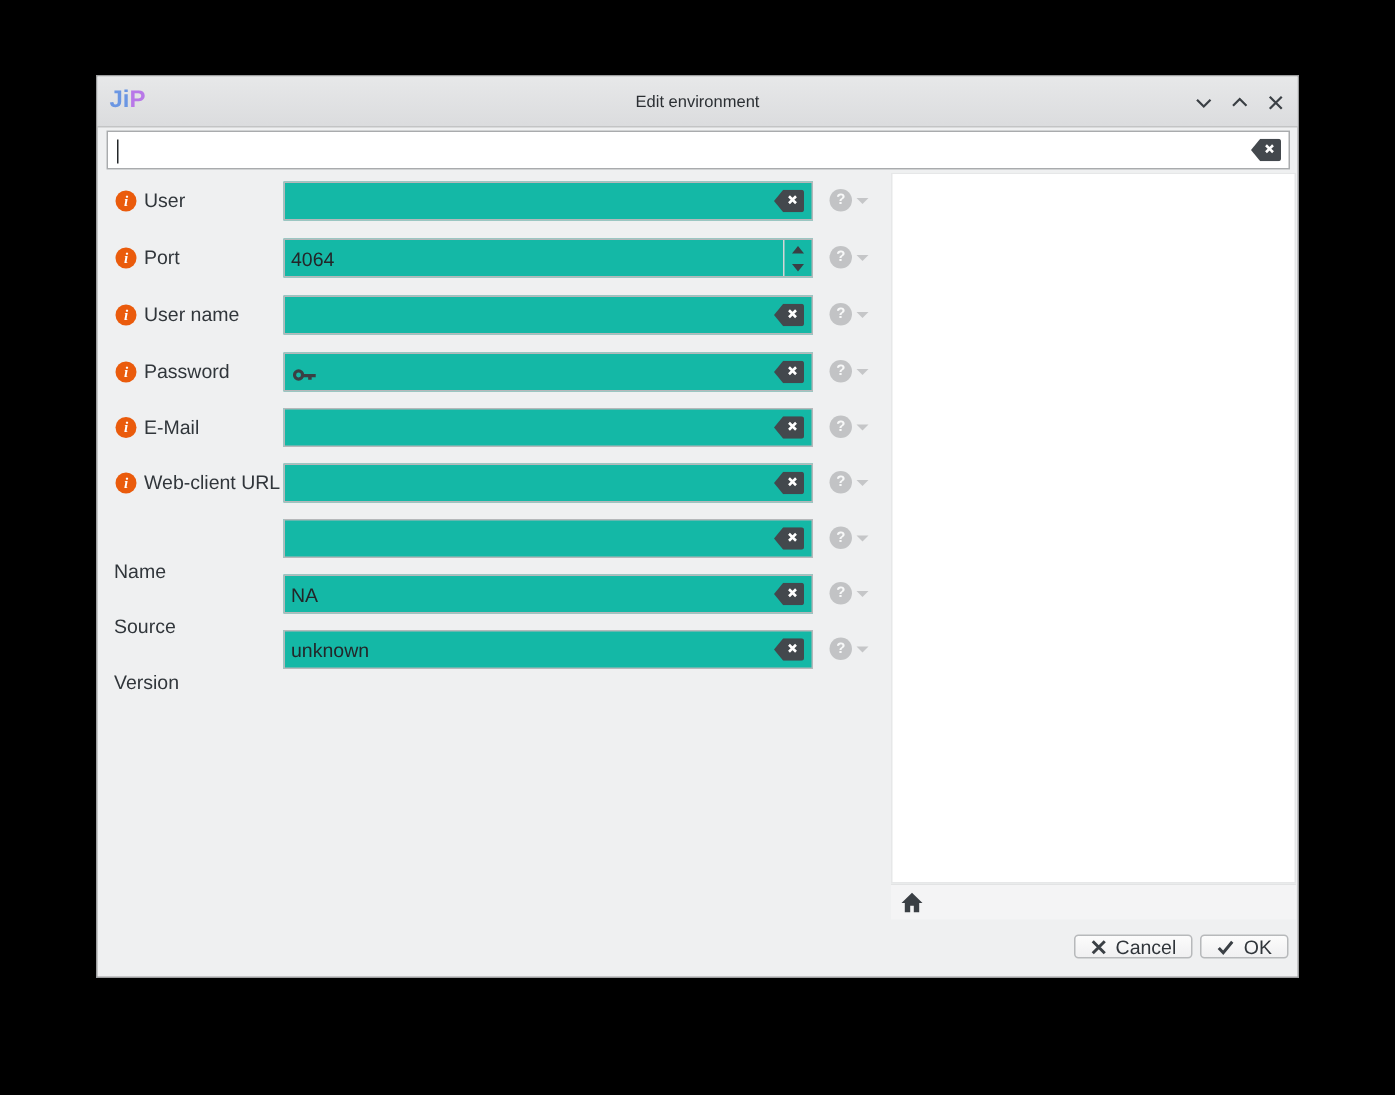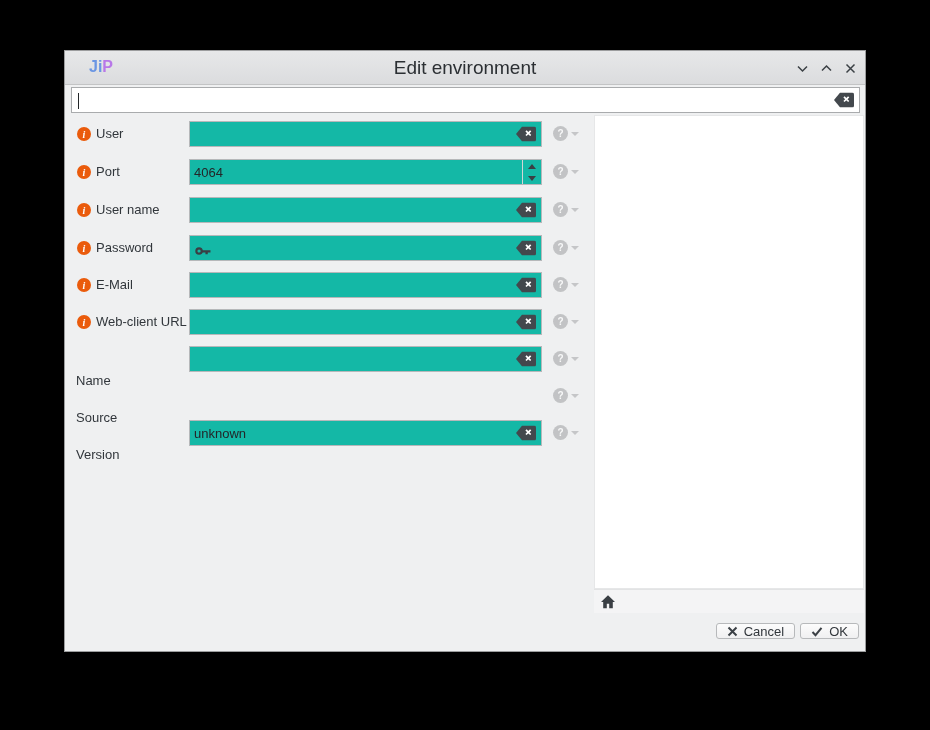--- a/index.html
+++ b/index.html
@@ -8,25 +8,25 @@
 
   .window { position:absolute; left:64px; top:50px; width:802px; height:602px;
             background:#eff0f1; border:1px solid #9c9d9e; }
 
   
   .titlebar { position:absolute; left:0; top:0; width:100%; height:34px;
               background:linear-gradient(#e7e8e9,#dbdcde);
               border-bottom:1px solid #c3c4c5; }
   .logo { position:absolute; left:8px; top:6px; font-size:16px; font-weight:bold;
           letter-spacing:0px; line-height:20px; }
-  .logo .p1 { color:#6b96e3;margin-left:16px; }
+  .logo .p1 { color:#6b96e3; }
   .logo .p2 { color:#b878e8; }
   .win-title { position:absolute; left:0; right:0; top:0; height:34px;
                display:flex; align-items:center; justify-content:center;
-               font-size:19px; font-weight:500; color:#2b2f33; }
+               font-size:11px; font-weight:500; color:#2b2f33; }
   .win-controls { position:absolute; right:8px; top:0; height:34px;
                   display:flex; align-items:center; gap:10px; }
   .win-btn { width:14px; height:14px; display:flex; align-items:center; justify-content:center; cursor:pointer; }
 
   
   .filter { position:absolute; left:6px; top:36px; width:789px; height:26px;
             background:#fff; border:1px solid #a9abad; }
   .filter input { position:absolute; left:4px; top:1px; width:calc(100% - 34px); height:22px;
                   border:none; outline:none; font-size:13px; color:#232629; background:transparent; }
   .caret { position:absolute; left:6px; top:5px; width:1px; height:16px; background:#232629; }
@@ -250,20 +250,29 @@
       </div>
     </div>
     <div class="help">
       <span class="help-circle">?</span>
       <span class="help-arrow"></span>
     </div>
   </div>
 
   <div class="row no-info" style="top:332px">
     <span class="row-label">Source</span>
+    <div class="row-input">
+      <input value="NA" style="">
+      <div class="clear-btn">
+        <svg viewBox="0 0 24 18">
+            <path d="M7.4 0h14.4A2.2 2.2 0 0 1 24 2.2v13.6a2.2 2.2 0 0 1-2.2 2.2H7.4L0 9z" fill="#43484d"></path>
+            <path d="M12 5.2l5.6 5.6M17.6 5.2L12 10.8" stroke="#fff" stroke-width="2.1"></path>
+          </svg>
+      </div>
+    </div>
     <div class="help">
       <span class="help-circle">?</span>
       <span class="help-arrow"></span>
     </div>
   </div>
 
   <div class="row no-info" style="top:369px">
     <span class="row-label">Version</span>
     <div class="row-input">
       <input value="unknown" style="">

